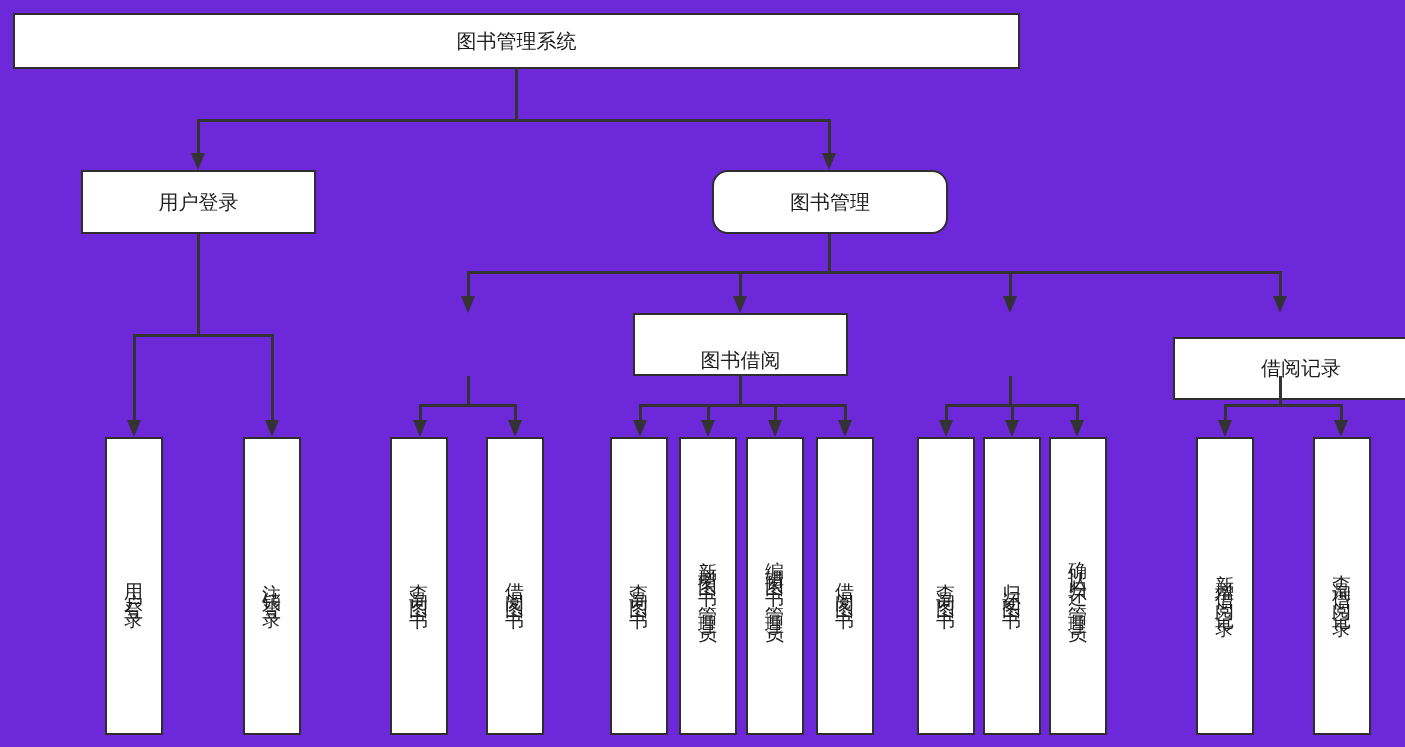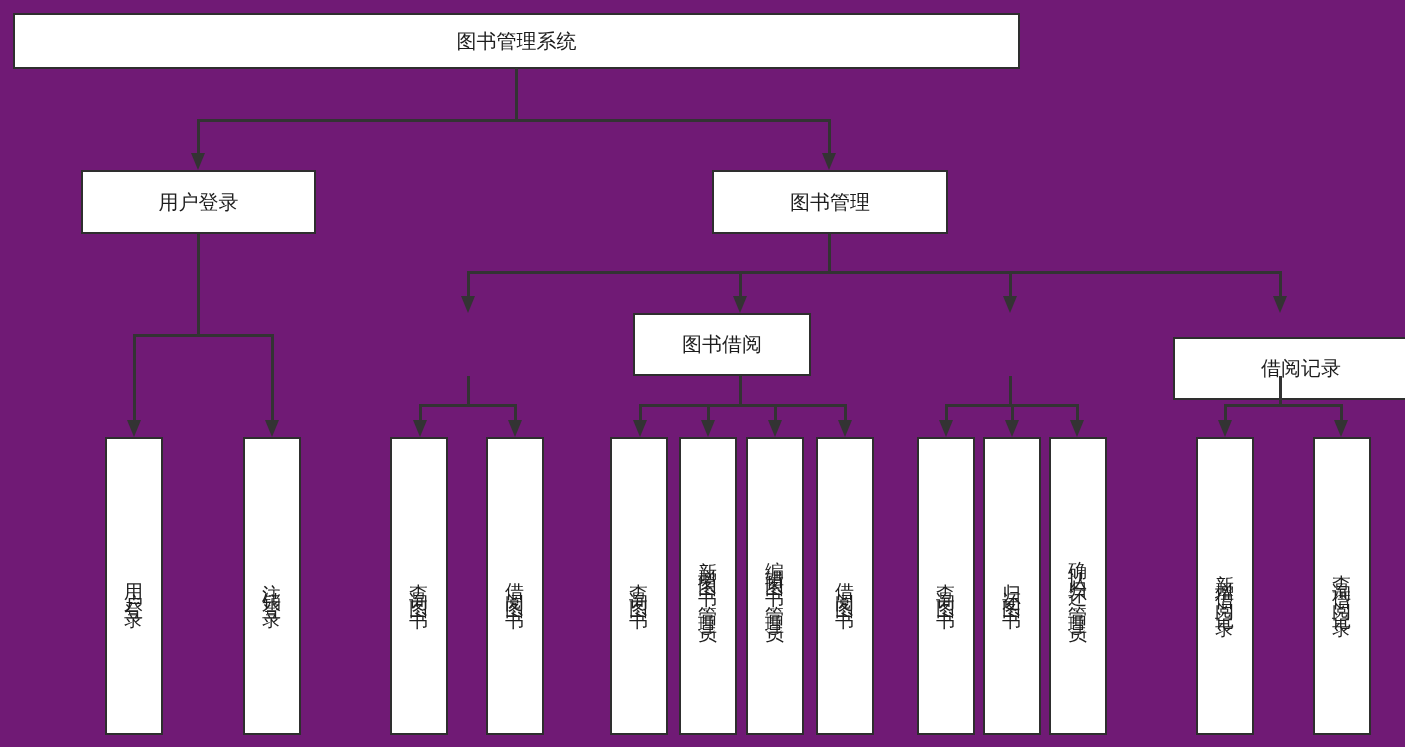--- a/index.html
+++ b/index.html
@@ -1,17 +1,17 @@
 <!DOCTYPE html>
 <html><head>
 <meta charset="utf-8">
 <style>
   html,body{margin:0;padding:0;background:#ffffff;}
   body{font-family:"Liberation Sans","DejaVu Sans",sans-serif;}
-  .stage{position:relative;width:1405px;height:747px;background:#701a75;overflow:hidden;}
+  .stage{position:relative;width:1405px;height:747px;background:#6d28d9;overflow:hidden;}
   .box{position:absolute;background:#ffffff;border:2.5px solid #2e2e2e;box-sizing:border-box;
        display:flex;align-items:center;justify-content:center;color:#1d1d1d;}
   .root-box{left:13px;top:13px;width:1007px;height:56px;font-size:20px;}
   .l1-box{top:170px;height:64px;font-size:20px;}
   .l2-box{top:313px;height:63px;font-size:20px;}
   .leaf{top:437px;height:298px;width:58px;}
   .vtext{writing-mode:vertical-rl;text-orientation:mixed;font-size:19px;color:#1d1d1d;
          letter-spacing:9px;line-height:1;white-space:nowrap;}
   .vl{position:absolute;width:3px;background:#333333;}
   .hl{position:absolute;height:3px;background:#333333;}
@@ -25,25 +25,25 @@
 
 <div class="stage">
 
   <div class="box root-box">
     <span>图书管理系统</span>
   </div>
 
   <div class="box l1-box" style="left:81px;width:235px;">
     <span>用户登录</span>
   </div>
-  <div class="box l1-box" style="left:712px;width:236px;">
+  <div class="box l1-box" style="left:712px;width:236px;border-radius:16px;">
     <span>图书管理</span>
   </div>
 
-  <div class="box l2-box" style="left:633px;width:178px;">
+  <div class="box l2-box" style="left:633px;width:215px;align-items:flex-end;">
     <span>图书借阅</span>
   </div>
   <div class="box l2-box" style="left:1173px;width:256px;margin-top:24px;">
     <span>借阅记录</span>
   </div>
 
   <div class="box leaf" style="left:105px;">
     <span class="vtext">用户登录</span>
   </div>
   <div class="box leaf" style="left:243px;">

